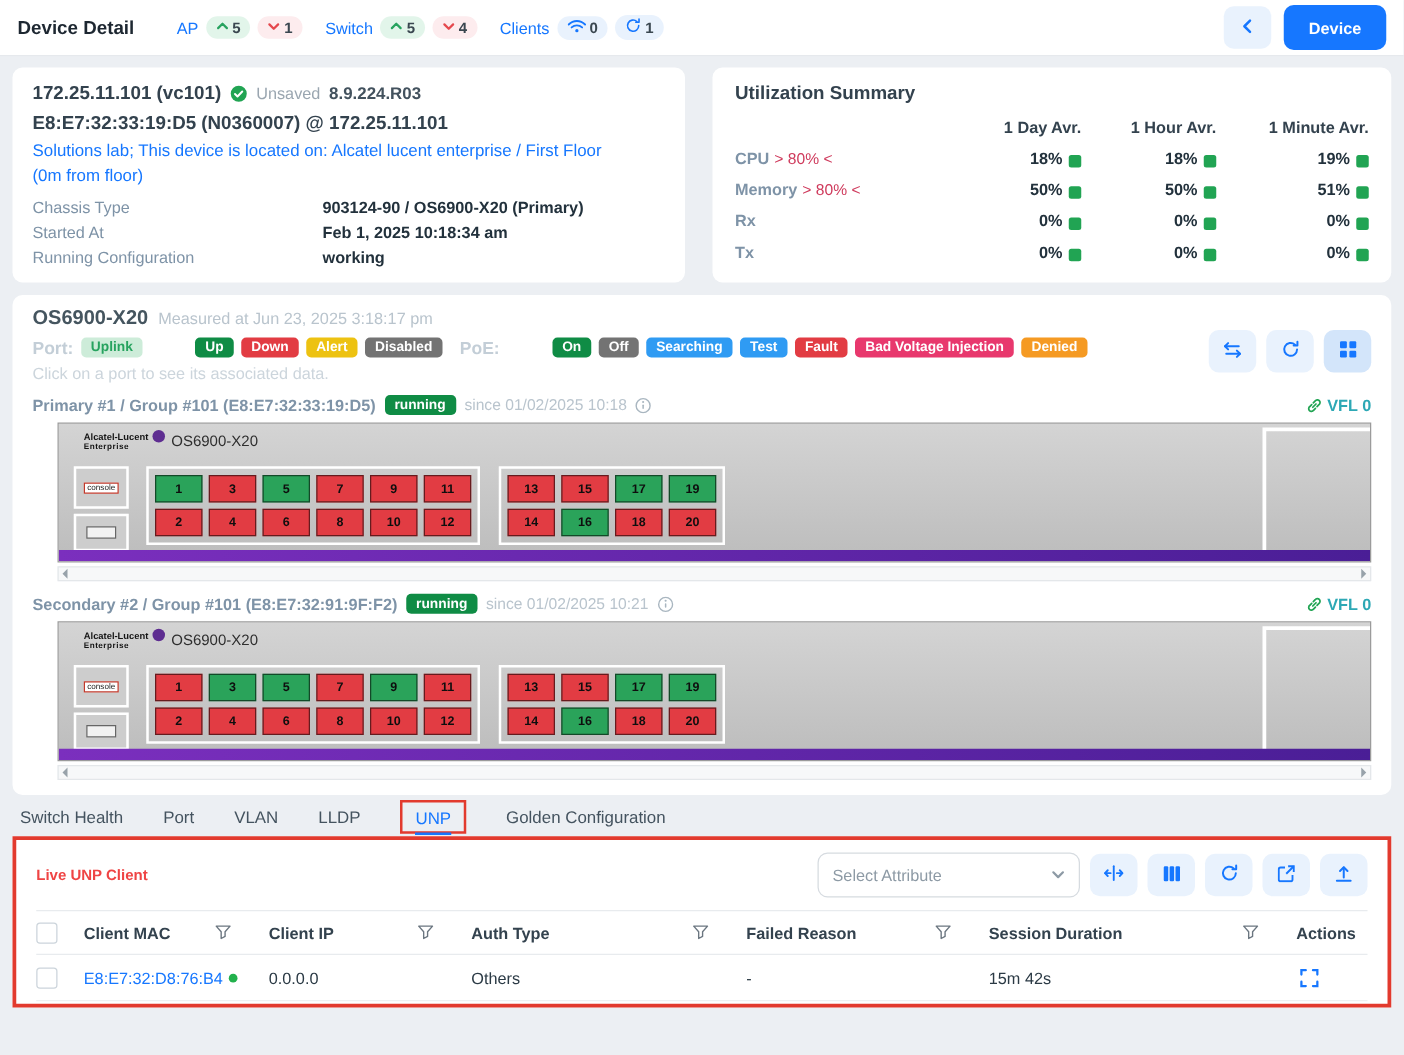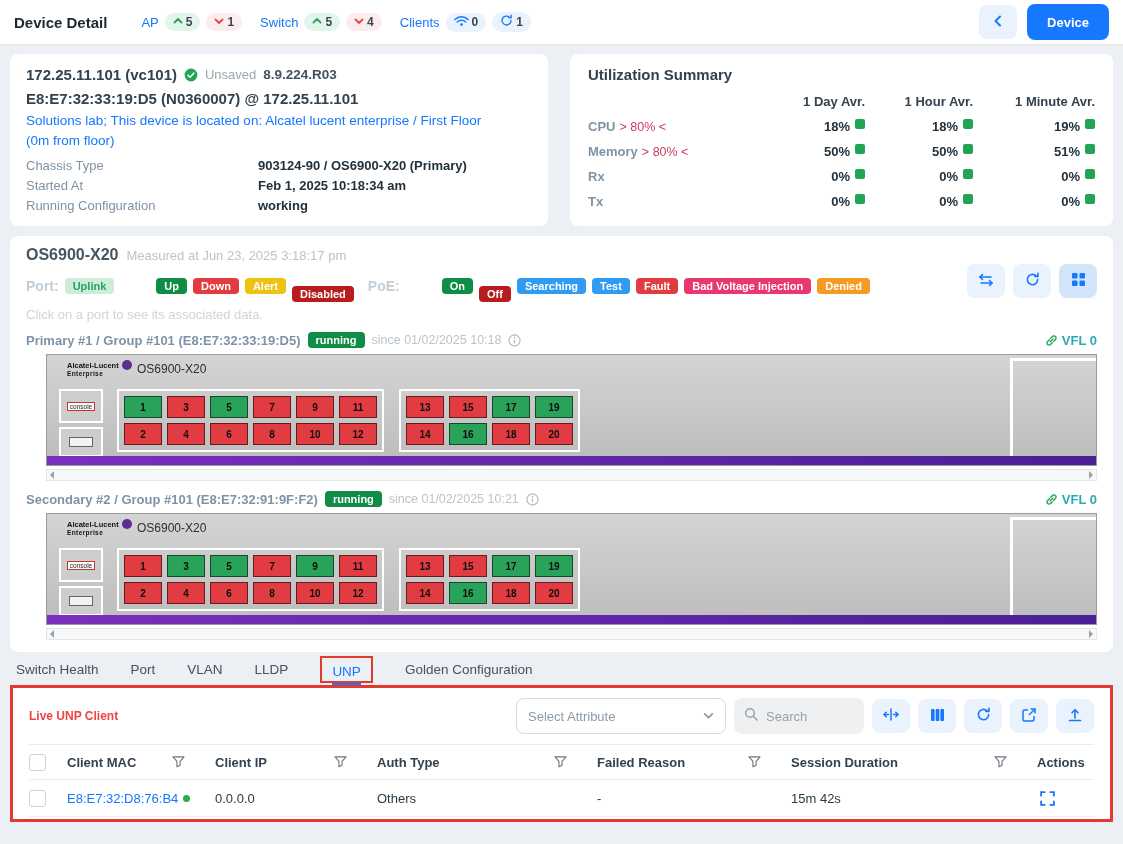--- a/index.html
+++ b/index.html
@@ -38,37 +38,37 @@
   .dc-row{display:flex;margin-top:5px;}
   .dc-label{width:232px;color:#7e93a7;font-weight:normal;font-size:13px;}
   .dc-value{color:#22313c;font-weight:bold;font-size:13px;text-align:center;}
 
   .util-title{font-size:15px;font-weight:bold;color:#33424e;margin-bottom:6px;}
   .util-row{display:grid;grid-template-columns:1fr 112px 108px 122px;align-items:center;min-height:25px;}
   .util-col-header{font-size:13px;font-weight:bold;color:#33424e;text-align:right;}
   .util-label-cell{font-size:13px;}
   .util-name{color:#7e93a7;font-weight:bold;}
   .util-threshold{color:#cf3a5c;margin-left:4px;font-size:12.5px;}
-  .util-val{font-size:13px;font-weight:bold;color:#22313c;display:flex;justify-content:flex-end;align-items:flex-start;gap:5px;}
+  .util-val{font-size:13px;font-weight:bold;color:#22313c;display:flex;justify-content:flex-end;align-items:flex-end;gap:5px;}
   .gsq{width:10px;height:10px;border-radius:2px;background:#21a453;display:inline-block;}
 
   
   .chassis-card{margin:10px 10px 0;padding:10px 16px 12px;position:relative;}
   .chassis-head{display:flex;align-items:baseline;gap:8px;}
   .chassis-title{font-size:16px;font-weight:bold;color:#45555f;}
   .measured{color:#b9c4cd;font-size:13px;}
   .chassis-tools{position:absolute;right:16px;top:28px;display:flex;gap:8px;}
   .legend-row{display:flex;align-items:center;gap:6px;margin-top:6px;}
   .legend-label{color:#c3ced7;font-size:14px;font-weight:bold;}
   .pill{padding:2px 8px;border-radius:4px;font-size:11px;font-weight:bold;color:#fff;white-space:nowrap;}
   .pill.uplink{background:#cdecd9;color:#27a35f;}
   .pill.up{background:#0f8c45;margin-left:36px;}
   .pill.down{background:#e23c43;}
   .pill.alert{background:#edc211;}
-  .pill.disabled{background:#b91c1c;margin-top:16px;}
+  .pill.disabled{background:#737373;}
   .pill.info{background:#2f9bf3;}
   .pill.pink{background:#e8386d;}
   .pill.orange{background:#f59a23;}
   .hint{color:#ccd5dc;font-size:13px;margin-top:5px;}
   .unit-head{display:flex;align-items:center;gap:7px;margin-top:10px;}
   .unit-title{color:#7e93a7;font-weight:bold;font-size:13px;}
   .run-badge{background:#0f8c45;color:#fff;font-size:11px;font-weight:bold;padding:2px 8px;border-radius:4px;}
   .unit-since{color:#b9c4cd;font-size:12.5px;}
   .info-ic{color:#a9b6c0;display:inline-flex;cursor:pointer;}
   .vfl{margin-left:auto;display:inline-flex;align-items:center;gap:4px;color:#2da8b5;font-size:13px;font-weight:bold;cursor:pointer;}
@@ -458,27 +458,20 @@
 
   <section class="unp-panel">
     <div class="unp-head">
       <span class="unp-title">Live UNP Client</span>
       <div class="unp-controls">
         <div class="select">
           <span>Select Attribute</span>
           <span><svg width="11" height="11" viewBox="0 0 10 10">
                 <path d="M1.5 3.5L5 7l3.5-3.5" fill="none" stroke="#8d9aa5" stroke-width="1.6" stroke-linecap="round" stroke-linejoin="round"></path>
               </svg></span>
-        </div>
-        <div class="search">
-          <span><svg width="14" height="14" viewBox="0 0 14 14">
-                <circle cx="6" cy="6" r="4.3" fill="none" stroke="#98a2ab" stroke-width="1.5"></circle>
-                <path d="M9.3 9.3L13 13" stroke="#98a2ab" stroke-width="1.5" stroke-linecap="round"></path>
-              </svg></span>
-          <input placeholder="Search" style="">
         </div>
         <button class="icon-btn light">
           <span><svg width="16" height="13" viewBox="0 0 16 13" fill="none" stroke="currentColor" stroke-width="1.5" stroke-linecap="round" stroke-linejoin="round">
                 <path d="M8 1v11"></path>
                 <path d="M5.5 6.5H1.2"></path>
                 <path d="M3.2 4.2L1 6.5l2.2 2.3"></path>
                 <path d="M10.5 6.5h4.3"></path>
                 <path d="M12.8 4.2L15 6.5l-2.2 2.3"></path>
               </svg></span>
         </button>

